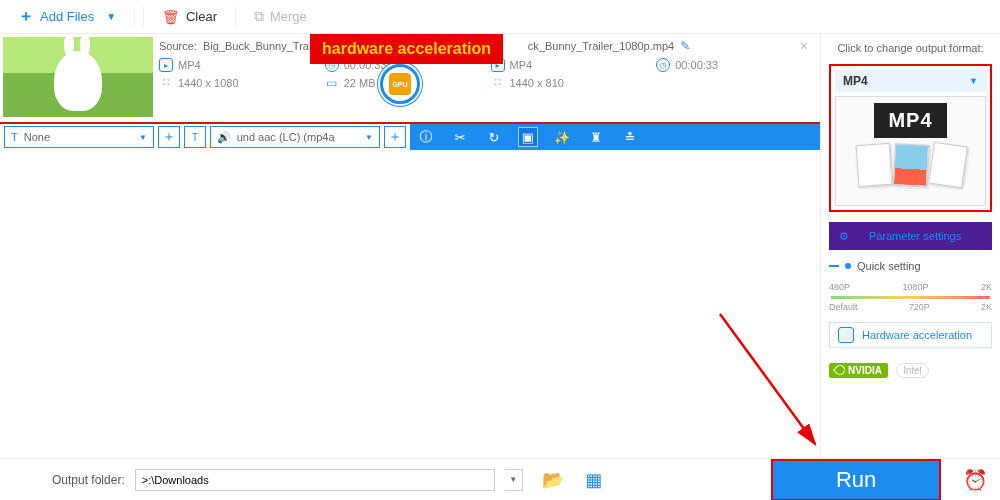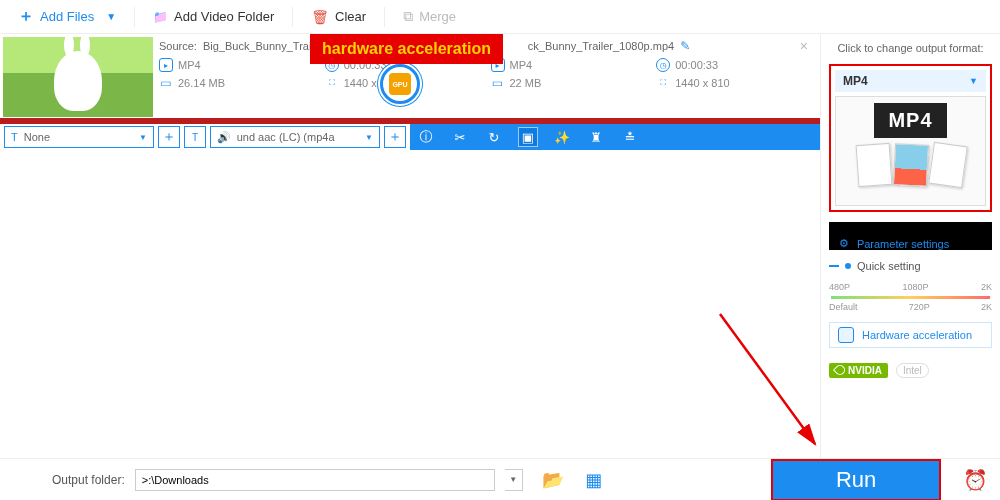--- a/index.html
+++ b/index.html
@@ -25,21 +25,21 @@
 .trash-icon { color:#e74c3c; font-size:14px;}
 .merge-icon { color:#bbb; font-size:14px;}
 .tsep { width:1px; height:20px; background:#eee; }
 
 
 .body { flex:1; display:flex; overflow:hidden; }
 .main { flex:1; display:flex; flex-direction:column; position:relative; overflow:hidden; }
 .side { width:180px; border-left:1px solid #eee; padding:8px; display:flex; flex-direction:column; gap:10px; font-size:11px; color:#555;}
 
 
-.file { display:flex; border-bottom:6px solid #b91c1c; height:90px; position:relative;}
+.file { display:flex; border-bottom:2px solid #b91c1c; height:90px; position:relative;}
 .thumb { width:150px; height:80px; margin:3px 0 0 3px; background:linear-gradient(180deg,#b5e879 0 45%,#7ab648 45% 100%); display:flex; align-items:flex-end; justify-content:center; position:relative; overflow:hidden;}
 .bunny { width:48px; height:60px; background:#fff; border-radius:50% 50% 40% 40%; position:relative; margin-bottom:6px;}
 .bunny::before, .bunny::after { content:""; position:absolute; width:10px; height:24px; background:#fff; border-radius:50%; top:-18px;}
 .bunny::before{left:10px;} .bunny::after{left:26px;}
 .meta { flex:1; padding:4px 6px; display:flex; flex-direction:column; gap:2px; font-size:11px; color:#666;}
 .meta-top { display:flex; align-items:center; gap:6px; }
 .edit-icon { color:#1d8cf0; cursor:pointer; font-size:12px;}
 .close-x { margin-left:auto; color:#bbb; cursor:pointer; font-size:14px; padding:0 6px;}
 .meta-grid { display:grid; grid-template-columns: 1fr 1fr 1fr 1fr; gap:4px 8px; margin-top:2px;}
 .cell { display:flex; align-items:center; gap:5px; color:#888;}
@@ -71,21 +71,21 @@
 .side .hint { text-align:center; font-size:11px; color:#666;}
 .fmt-box { border:2px solid #e60000; padding:4px; display:flex; flex-direction:column; gap:4px;}
 .fmt-head { background:#e8f4ff; height:22px; display:flex; align-items:center; justify-content:space-between; padding:0 8px; color:#333; font-weight:bold; font-size:12px;}
 .fmt-head .dd{color:#1d8cf0; font-size:9px;}
 .fmt-img { border:1px solid #ddd; height:110px; background:#fafafa; display:flex; flex-direction:column; align-items:center; position:relative;}
 .film { background:#222; color:#fff; font-weight:bold; font-size:20px; padding:6px 14px; margin-top:6px; letter-spacing:1px;}
 .photos { display:flex; gap:3px; margin-top:6px;}
 .ph { width:34px; height:42px; background:#fff; border:1px solid #ccc; transform:rotate(-4deg); box-shadow:1px 1px 3px rgba(0,0,0,.2);}
 .ph:nth-child(2){transform:rotate(3deg); background:linear-gradient(180deg,#87ceeb 60%,#ff6347 60%);}
 .ph:nth-child(3){transform:rotate(8deg);}
-.param-btn { height:28px; background:#000000; display:flex; align-items:flex-end; gap:8px; padding:0 10px; color:#1d8cf0; font-size:11px; cursor:pointer;}
+.param-btn { height:28px; background:#4c1d95; display:flex; align-items:center; gap:20px; padding:0 10px; color:#1d8cf0; font-size:11px; cursor:pointer;}
 .sliders-icon::before{content:"⚙"; color:#1d8cf0;}
 .quick-head { display:flex; align-items:center; gap:6px; color:#555; font-size:11px;}
 .dash { width:10px; height:2px; background:#1d8cf0;}
 .dot { width:6px; height:6px; background:#1d8cf0; border-radius:50%;}
 .slider { position:relative; height:30px;}
 .track { position:absolute; top:14px; left:2px; right:2px; height:3px; background:linear-gradient(90deg,#7de07d,#ffcf5c,#ff6b6b);}
 .ticks { display:flex; justify-content:space-between; font-size:9px; color:#999; position:absolute; width:100%; top:0;}
 .ticks2 { display:flex; justify-content:space-between; font-size:9px; color:#999; position:absolute; width:100%; top:20px;}
 .hw-btn { height:26px; display:flex; align-items:center; gap:8px; padding:0 8px; color:#1d8cf0; font-size:11px; border:1px solid #cde6fb; cursor:pointer;}
 .chip-icon { width:16px; height:16px; background:#e8f4ff; border:1px solid #1d8cf0; border-radius:3px;}
@@ -112,24 +112,20 @@
 
 <div class="window">
 
   <div class="toolbar">
     <div class="tbtn primary">
       <span class="plus-icon">＋</span>
       <span>Add Files</span>
       <span class="caret">▼</span>
     </div>
     <div class="tsep"></div>
-    <div class="tbtn">
-      <span class="folder-icon"></span>
-      <span>Add Video Folder</span>
-    </div>
     <div class="tsep"></div>
     <div class="tbtn">
       <span class="trash-icon">🗑</span>
       <span>Clear</span>
     </div>
     <div class="tsep"></div>
     <div class="tbtn" style="color:#bbb;">
       <span class="merge-icon">⧉</span>
       <span>Merge</span>
     </div>
@@ -159,24 +155,20 @@
                 <span class="i clock">◷</span>
                 <span>00:00:33</span>
               </div>
             <div class="cell">
                 <span class="i">▸</span>
                 <span>MP4</span>
               </div>
             <div class="cell">
                 <span class="i clock">◷</span>
                 <span>00:00:33</span>
-              </div>
-            <div class="cell">
-                <span class="i folder"></span>
-                <span>26.14 MB</span>
               </div>
             <div class="cell">
                 <span class="i dim"></span>
                 <span>1440 x 1080</span>
               </div>
             <div class="cell">
                 <span class="i folder"></span>
                 <span>22 MB</span>
               </div>
             <div class="cell">

